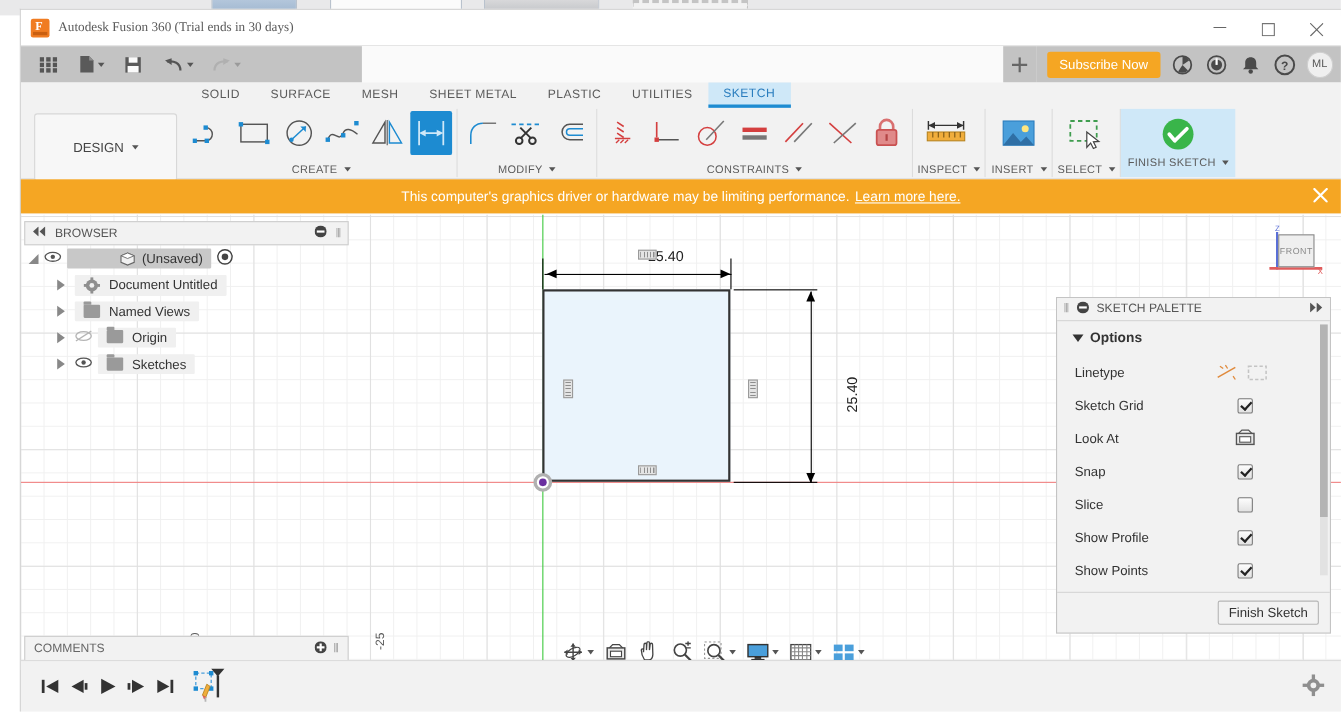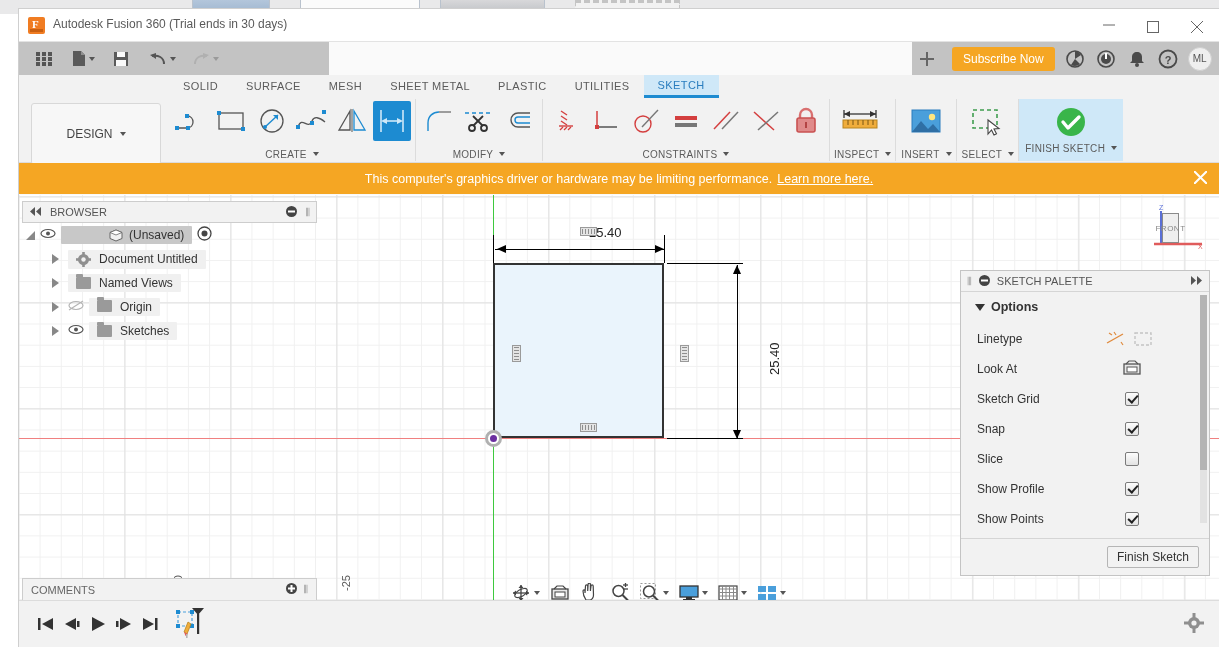--- a/index.html
+++ b/index.html
@@ -26,21 +26,21 @@
     background:#fafafa; border:1px solid #cfcfcf; border-bottom:none; border-right:none;
   }
 
   
   #title-bar { position:relative; height:33px; background:#ffffff; border-bottom:1px solid #e3e3e3; }
   #app-logo { position:absolute; left:9px; top:8px; width:17px; height:17px;
               background:#f07c22; border-radius:2px; }
   #app-logo .f { position:absolute; left:4px; top:1px; color:#fff; font-size:11px;
                  font-weight:bold; font-family:"Liberation Serif", serif; }
   #app-logo .bar { position:absolute; left:2px; bottom:2px; width:13px; height:3px; background:#c95f10; }
-  #title-text { position:absolute; left:34px; top:8px; font-size:12px; color:#5a5a5a; }
+  #title-text { position:absolute; left:34px; top:8px; font-size:12px; color:#5a5a5a;font-family:Liberation Serif, serif; }
   .winbtn { position:absolute; top:0; width:44px; height:32px; cursor:default; }
   .winbtn svg { position:absolute; left:16px; top:12px; }
   #btn-min { right:88px; } #btn-max { right:44px; } #btn-close { right:0px; }
 
   
   #qat-row { position:relative; height:33px; background:#fafafa; }
   #qat-left { position:absolute; left:0; top:0; width:310px; height:33px;
               background:#c3c3c3; display:flex; align-items:center; padding-left:14px; gap:2px; }
   .qat-btn { height:26px; display:flex; align-items:center; padding:0 3px; cursor:pointer; }
   .caret-s { width:0;height:0;border-left:3px solid transparent;border-right:3px solid transparent;
@@ -164,21 +164,21 @@
   .cbx.on::after { content:"";position:absolute;left:4px;top:0px;width:4px;height:8px;
      border:solid #222;border-width:0 2px 2px 0;transform:rotate(42deg); }
   #palette-scroll { position:absolute; right:2px; top:3px; width:7px; height:228px; background:#e2e2e2; }
   #palette-scroll .thumb { position:absolute; left:0; top:0; width:7px; height:175px; background:#b4b4b4; }
   #palette-foot { height:36px; display:flex; align-items:center; justify-content:flex-end; padding:0 10px; }
   #finish-sk-btn { font-size:12px; color:#333; border:1px solid #b5b5b5; background:#f2f2f2;
                    padding:3px 9px; border-radius:2px; cursor:pointer; }
 
   
   #viewcube { position:absolute; right:14px; top:8px; width:62px; height:52px; }
-  #vc-face { position:absolute; left:18px; top:10px; width:17px; height:30px;
+  #vc-face { position:absolute; left:18px; top:10px; width:33px; height:30px;
              background:#efefef; border:1px solid #8a8a8a; font-size:8px; color:#888;
              display:flex; align-items:center; justify-content:center; letter-spacing:.5px; }
 
   
   #navbar { position:absolute; left:490px; bottom:3px; height:26px; display:flex;
             align-items:center; gap:2px; }
   .nav-item { display:flex; align-items:center; cursor:pointer; padding:0 2px; }
 
   
   #timeline { position:absolute; left:0; bottom:0; width:1201px; height:47px;
@@ -744,33 +744,33 @@
                   <line x1="4" y1="3" x2="7" y2="5"></line>
                 </g>
             </svg>
             <svg width="20" height="18">
               <rect x="2" y="3" width="16" height="12" fill="none" stroke="#c4c4c4" stroke-width="1.4" stroke-dasharray="3,2"></rect>
             </svg>
           </span>
         </div>
 
         <div class="opt-row">
+          <span class="lbl">Sketch Grid</span>
+          <span class="cbx on" style="margin-right:54px"></span>
+        </div>
+
+        <div class="opt-row">
           <span class="lbl">Look At</span>
           <span style="margin-right:52px">
             <svg width="18" height="16">
               <rect x="1" y="4" width="16" height="10" fill="#e8e8e8" stroke="#555" stroke-width="1.3"></rect>
               <rect x="4" y="7" width="10" height="5" fill="#fff" stroke="#555" stroke-width="1"></rect>
               <path d="M3 4 l3 -3 h6 l3 3" fill="none" stroke="#555" stroke-width="1.2"></path>
             </svg>
           </span>
-        </div>
-
-        <div class="opt-row">
-          <span class="lbl">Sketch Grid</span>
-          <span class="cbx on" style="margin-right:54px"></span>
         </div>
         <div class="opt-row">
           <span class="lbl">Snap</span>
           <span class="cbx on" style="margin-right:54px"></span>
         </div>
         <div class="opt-row">
           <span class="lbl">Slice</span>
           <span class="cbx" style="margin-right:54px"></span>
         </div>
         <div class="opt-row">

